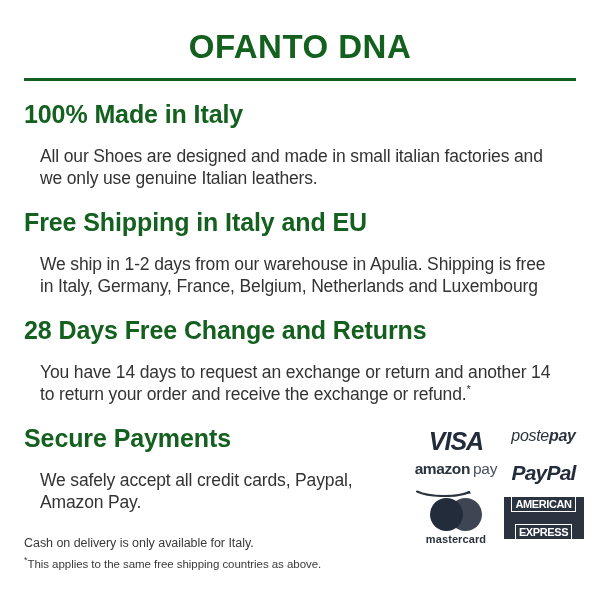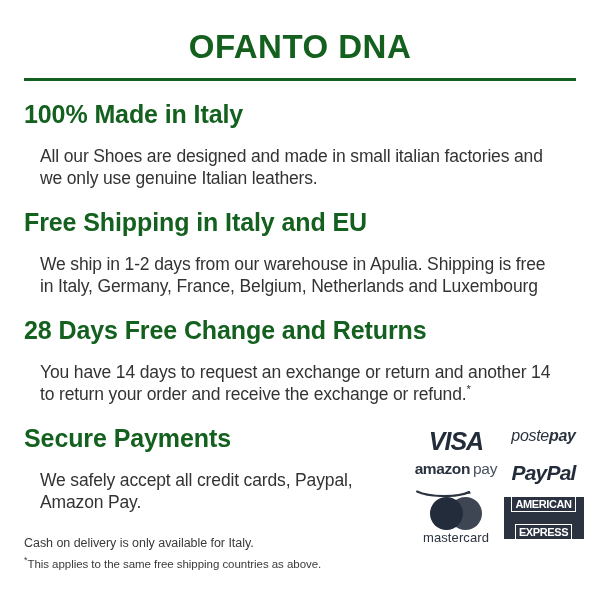--- a/index.html
+++ b/index.html
@@ -181,23 +181,24 @@
     top: 0;
     width: 33px;
     height: 33px;
     border-radius: 50%;
     background: #232c3b;
   }
   .mc-circles .mc-left  { left: 0; }
   .mc-circles .mc-right { right: 0; opacity: 0.88; }
   .mc-label {
     margin-top: 2px;
-    font-size: 13px;
+    font-size: 11px;
     color: #2b3340;
     letter-spacing: 0.1px;
+    font-weight: bold;
   }
 
   .logo-amex {
     background: #2b3340;
     width: 80px;
     height: 42px;
     display: flex;
     flex-direction: column;
     align-items: center;
     justify-content: center;

